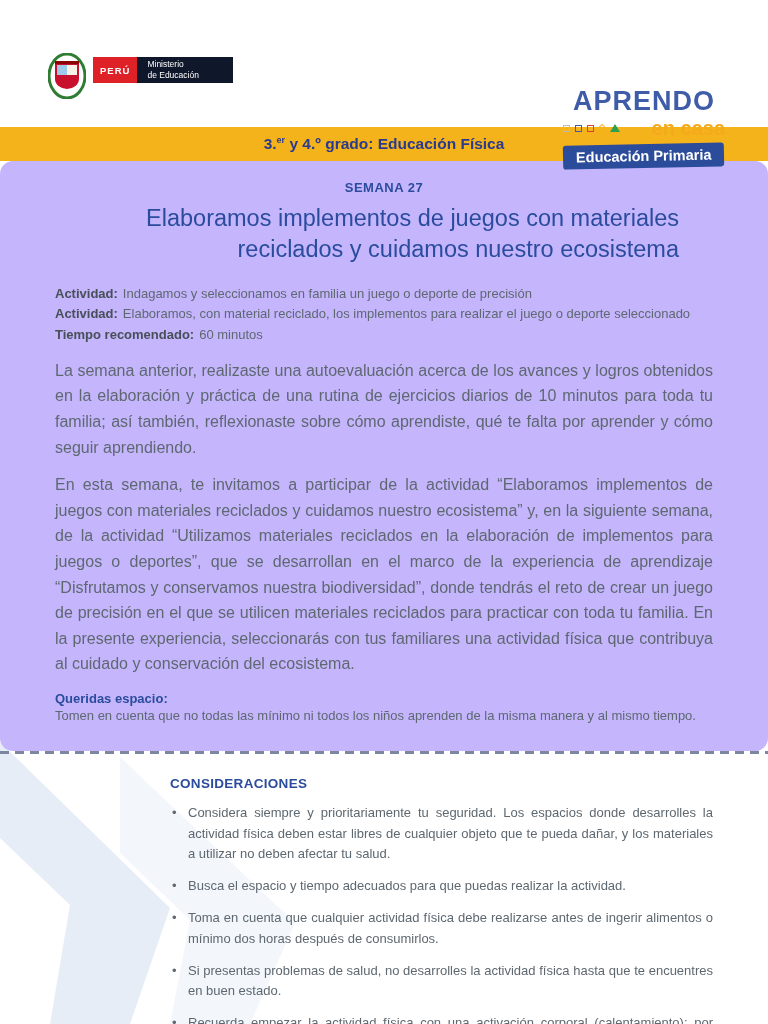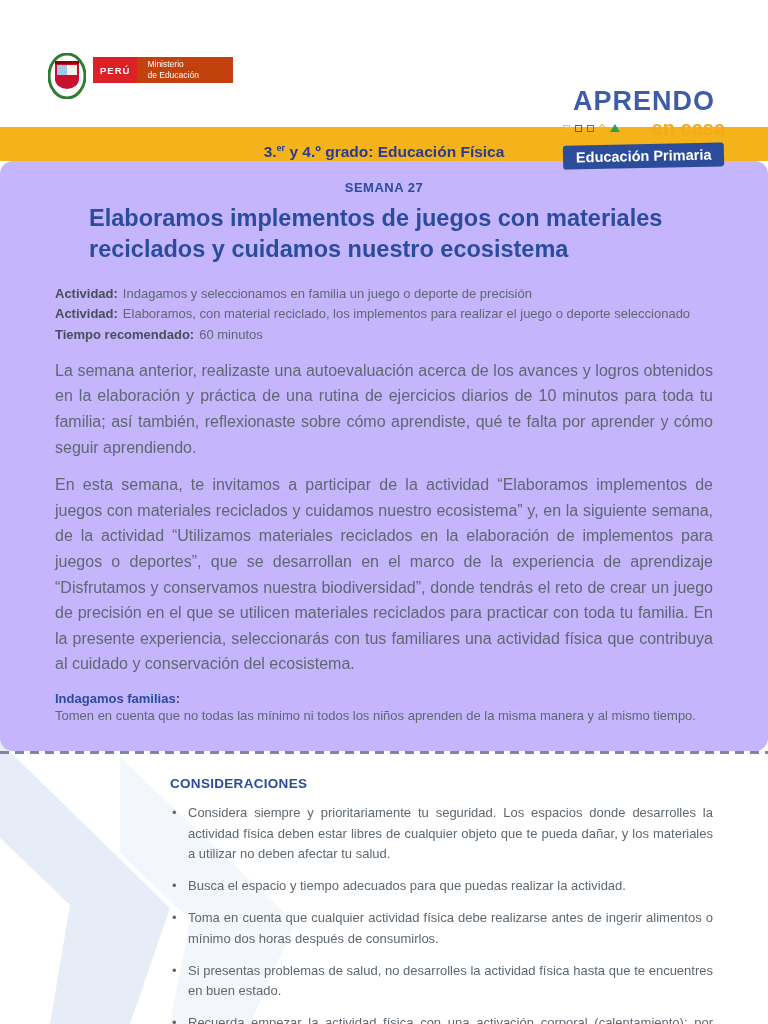--- a/index.html
+++ b/index.html
@@ -13,48 +13,48 @@
   .layer { position:relative; z-index:1; }
 
   
   .header { display:flex; justify-content:space-between; align-items:flex-start;
             padding:40px 41px 0 48px; height:121px; }
   .minedu { display:flex; align-items:flex-start; margin-top:17px; }
   .coat { width:38px; height:46px; margin-top:-4px; margin-right:7px; }
   .gov-blocks { display:flex; height:26px; }
   .peru-box { background:#DE2027; color:#ffffff; display:flex; align-items:center;
               padding:0 7px; font-size:9.5px; font-weight:bold; letter-spacing:1px; }
-  .ministry-box { background:#c2410c; color:#ffffff; display:flex; flex-direction:column;
+  .ministry-box { background:#0f172a; color:#ffffff; display:flex; flex-direction:column;
                   justify-content:center; padding:0 34px 0 10px; font-size:8.5px; line-height:1.3; }
   .logo { display:flex; flex-direction:column; align-items:center; width:166px;margin-top:48px; }
   .logo-title { color:#3F5CA8; font-size:27px; font-weight:bold; letter-spacing:1px; line-height:1; }
   .logo-sub-row { display:flex; align-items:center; margin-top:3px; align-self:stretch; justify-content:space-between; padding:0 2px;}
   .shapes { display:flex; align-items:center; gap:5px; }
   .shp { display:inline-block; }
   .shp-square { width:7px; height:7px; border:1.5px solid; }
   .shp-diamond { width:6px; height:6px; border:1.5px solid; transform:rotate(45deg); }
   .shp-tri { width:0; height:0; border-left:5px solid transparent; border-right:5px solid transparent; border-bottom:8px solid; }
   .c-gray { border-color:#B6BCC6; }
   .c-blue { border-color:#3F5CA8; }
   .c-red { border-color:#E03A3E; }
   .c-yellow { border-color:#F6B51E; }
   .c-green { border-bottom-color:#2E9E4F; border-left-color:transparent; border-right-color:transparent; }
   .logo-sub { color:#F5A91D; font-size:20px; font-weight:bold; line-height:1; }
   .logo-banner { margin-top:6px; background:#2B4B9B; color:#ffffff; font-size:14.5px; font-weight:bold;
                  padding:4px 13px; border-radius:3px; transform:rotate(-1.2deg); white-space:nowrap; }
 
   
-  .grade-bar { margin-top:6px; height:34px; background:#F5B31B; display:flex; align-items:flex-end; justify-content:center; }
+  .grade-bar { margin-top:6px; height:34px; background:#F5B31B; display:flex; align-items:center; justify-content:center; }
   .grade-bar-text { color:#2A3A8C; font-size:15.5px; font-weight:bold; }
   .grade-bar-text sup { font-size:9px; }
 
   
   .main { background:#c4b5fd; padding:19px 55px 24px 55px;border-radius:13px; }
   .week { text-align:center; color:#2B4C9D; font-size:13px; font-weight:bold; letter-spacing:.5px; }
-  .doc-title { text-align:left; color:#2B4C9D; font-size:23.5px; font-weight:bold; line-height:1.33;
+  .doc-title { text-align:right; color:#2B4C9D; font-size:23.5px; font-weight:normal; line-height:1.33;
                max-width:590px; margin:8px auto 18px auto; }
   .activity-line { display:grid; grid-template-columns:max-content 1fr; column-gap:5px;
                    font-size:13px; line-height:1.6; color:#5E6870; }
   .activity-label { font-weight:bold; color:#474F57; }
   .para { font-size:16px; line-height:1.6; color:#5E6870; text-align:justify; margin-top:12px; }
   .families-label { margin-top:14px; color:#2B4C9D; font-size:13px; font-weight:bold; }
   .families-text { font-size:13px; line-height:1.6; color:#5E6870; text-align:justify; }
 
   
   .divider { height:3px; width:768px;
@@ -134,21 +134,21 @@
         <span>Elaboramos, con material reciclado, los implementos para realizar el juego o deporte seleccionado</span>
       </div>
       <div class="activity-line">
         <span class="activity-label">Tiempo recomendado:</span>
         <span>60 minutos</span>
       </div>
 
       <p class="para">La semana anterior, realizaste una autoevaluación acerca de los avances y logros obtenidos en la elaboración y práctica de una rutina de ejercicios diarios de 10 minutos para toda tu familia; así también, reflexionaste sobre cómo aprendiste, qué te falta por aprender y cómo seguir aprendiendo.</p>
       <p class="para">En esta semana, te invitamos a participar de la actividad “Elaboramos implementos de juegos con materiales reciclados y cuidamos nuestro ecosistema” y, en la siguiente semana, de la actividad “Utilizamos materiales reciclados en la elaboración de implementos para juegos o deportes”, que se desarrollan en el marco de la experiencia de aprendizaje “Disfrutamos y conservamos nuestra biodiversidad”, donde tendrás el reto de crear un juego de precisión en el que se utilicen materiales reciclados para practicar con toda tu familia. En la presente experiencia, seleccionarás con tus familiares una actividad física que contribuya al cuidado y conservación del ecosistema.</p>
 
-      <div class="families-label">Indagamos familias:</div>
+      <div class="families-label">Queridas espacio:</div>
       <div class="families-text">Tomen en cuenta que no todas las mínimo ni todos los niños aprenden de la misma manera y al mismo tiempo.</div>
     </div>
 
     <div class="divider"></div>
 
     <div class="considerations">
       <div class="considerations-heading">CONSIDERACIONES</div>
       <ul class="bullets">
         <li>Considera siempre y prioritariamente tu seguridad. Los espacios donde desarrolles la actividad física deben estar libres de cualquier objeto que te pueda dañar, y los materiales a utilizar no deben afectar tu salud.</li>
         <li>Busca el espacio y tiempo adecuados para que puedas realizar la actividad.</li>

